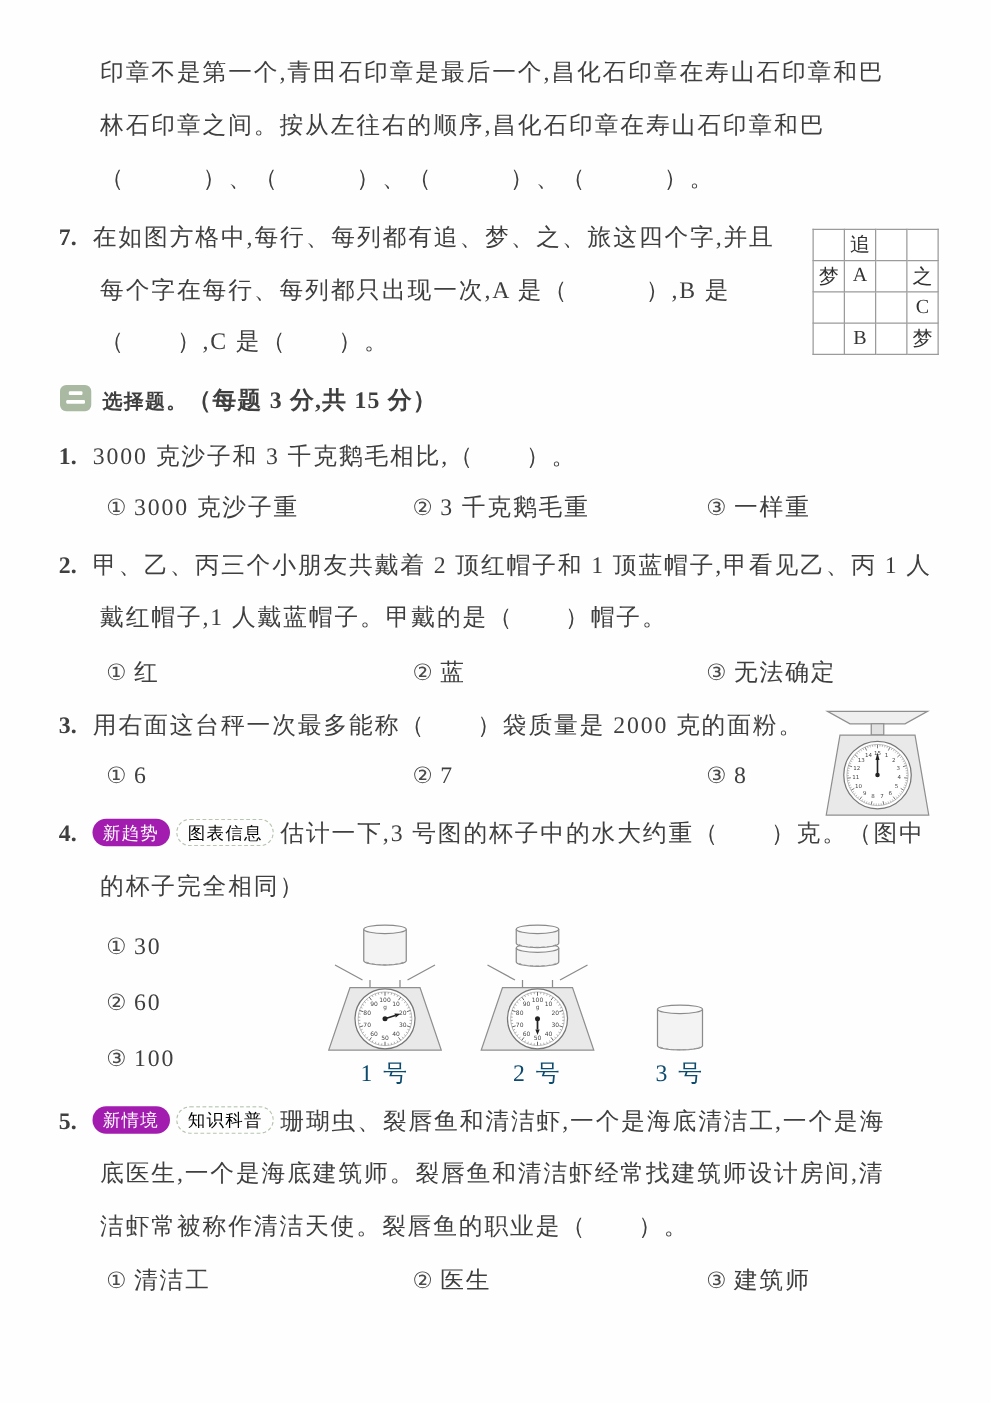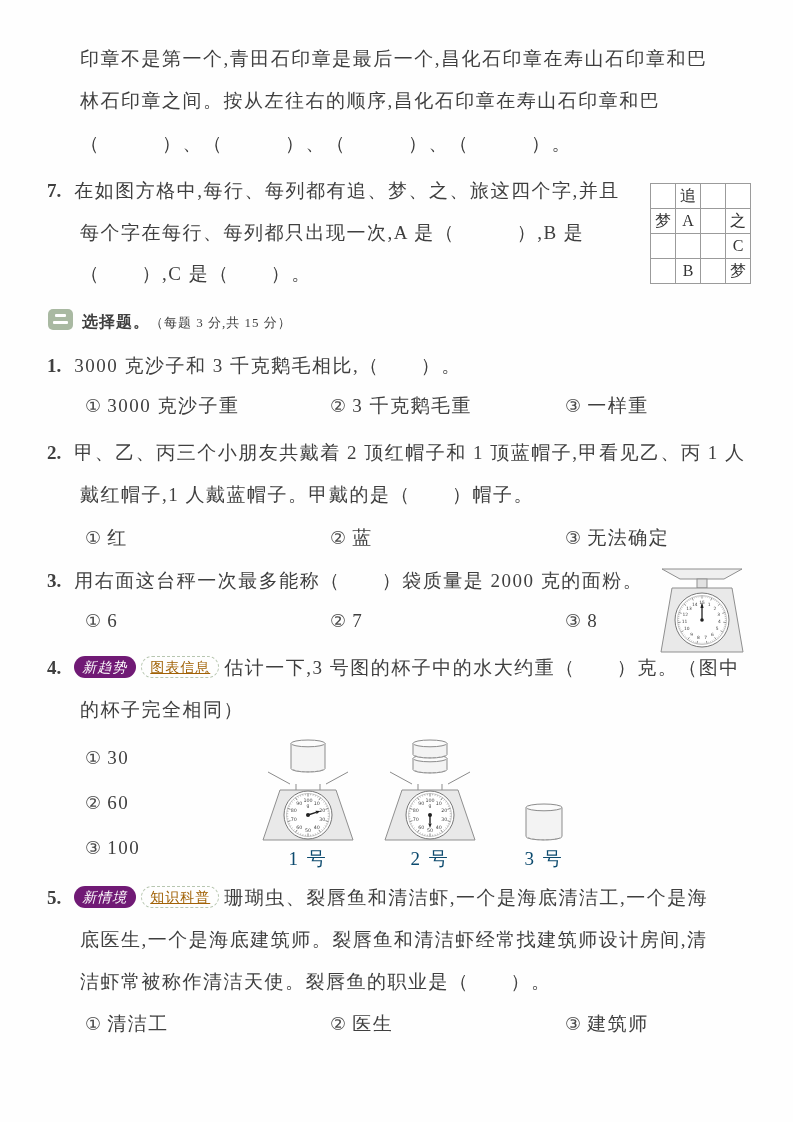--- a/index.html
+++ b/index.html
@@ -10,26 +10,26 @@
   .qn{font-weight:bold;letter-spacing:0;margin-right:13px;}
   .optrow{position:absolute;left:0;width:100%;height:26px;}
   .opt{position:absolute;white-space:nowrap;font-size:19px;letter-spacing:1.5px;}
   .opt .mk{font-family:"DejaVu Sans",sans-serif;font-size:18px;letter-spacing:0;margin-right:6px;color:#4a4a4a;}
   .c1{left:85px}.c2{left:330px}.c3{left:565px}
   .sec-icon{display:inline-block;width:25px;height:21px;background:#a9b9a2;border-radius:5px;
             position:relative;vertical-align:-3px;margin-right:9px;}
   .sec-icon::before{content:"";position:absolute;left:7px;top:5px;width:11px;height:3px;background:#fff;border-radius:1px;}
   .sec-icon::after{content:"";position:absolute;left:5px;top:12px;width:15px;height:3px;background:#fff;border-radius:1px;}
   .sec-title{font-weight:bold;font-size:16px;letter-spacing:1px;}
-  .sec-note{font-weight:normal;font-size:13px;letter-spacing:1px;}
+  .sec-note{font-weight:bold;font-size:19px;letter-spacing:1px;}
   .badge{display:inline-block;font-size:14px;line-height:18px;border-radius:11px;
          vertical-align:2px;letter-spacing:1px;margin-right:5px;
          font-family:"Liberation Sans","DejaVu Sans",sans-serif;}
-  .badge.filled{background:#701a75;color:#ffffff;padding:2px 9px 2px 8px;font-style:italic;}
-  .badge.outline{color:#a16207;border:1px dashed #b7c6b0;padding:1px 8px;text-decoration:underline;}
+  .badge.filled{background:#a21caf;color:#ffffff;padding:2px 9px 2px 8px;}
+  .badge.outline{color:#000000;border:1px dashed #b7c6b0;padding:1px 8px;}
   table.grid{position:absolute;left:650px;top:183px;border-collapse:collapse;background:#fff;}
   table.grid td{width:24px;height:24px;border:1px solid #9b9b9b;text-align:center;
                 font-size:16px;color:#333;padding:0;}
   .fig{position:absolute;}
   .caption{position:absolute;text-align:center;font-size:19px;letter-spacing:2px;color:#0c4a6e;}
 </style>
 </head>
 <body>
 
 <div class="page">

